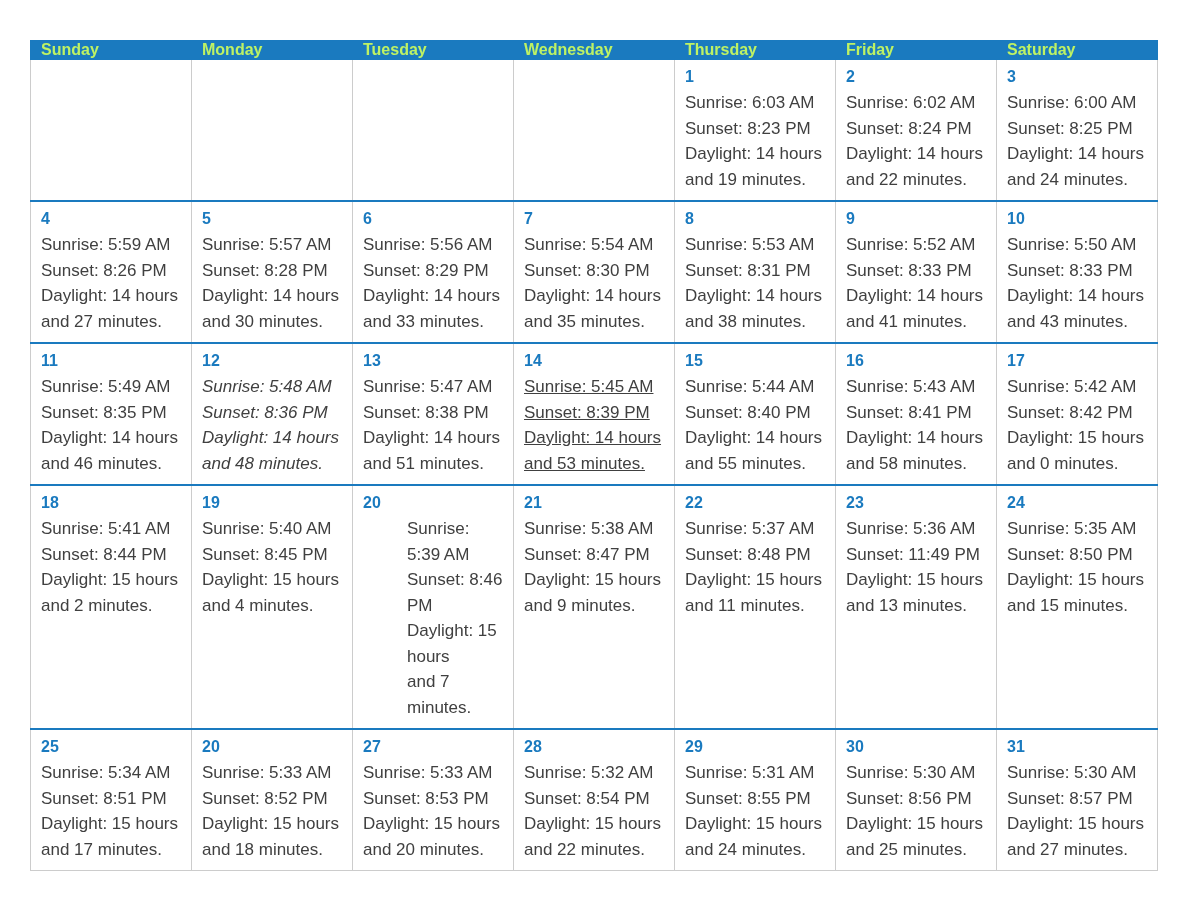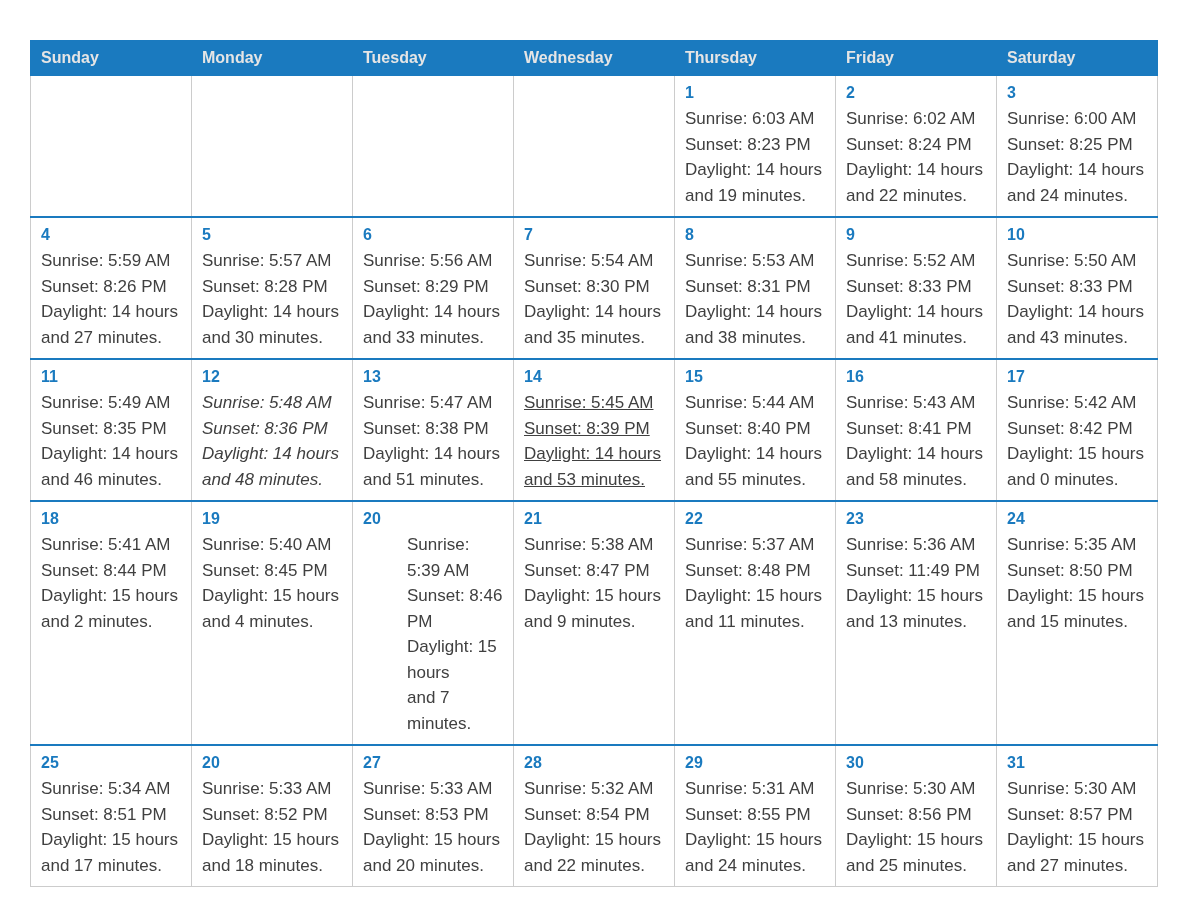--- a/index.html
+++ b/index.html
@@ -65,24 +65,24 @@
       color: #555;
       margin-top: 4px;
     }
     .calendar {
       width: 100%;
       border-collapse: collapse;
       border: 1px solid #bbb;
     }
     .calendar th {
       background-color: #1a7abf;
-      color: #e5e5e5;
+      color: #bef264;
       font-size: 16px;
       font-weight: bold;
-      padding: 8px 10px;
+      padding: 0 10px;
       text-align: left;
       border: 1px solid #1a7abf;
     }
     .calendar td {
       width: 14.28%;
       vertical-align: top;
       padding: 8px 10px;
       border: 1px solid #ccc;
       font-size: 13px;
       color: #333;

